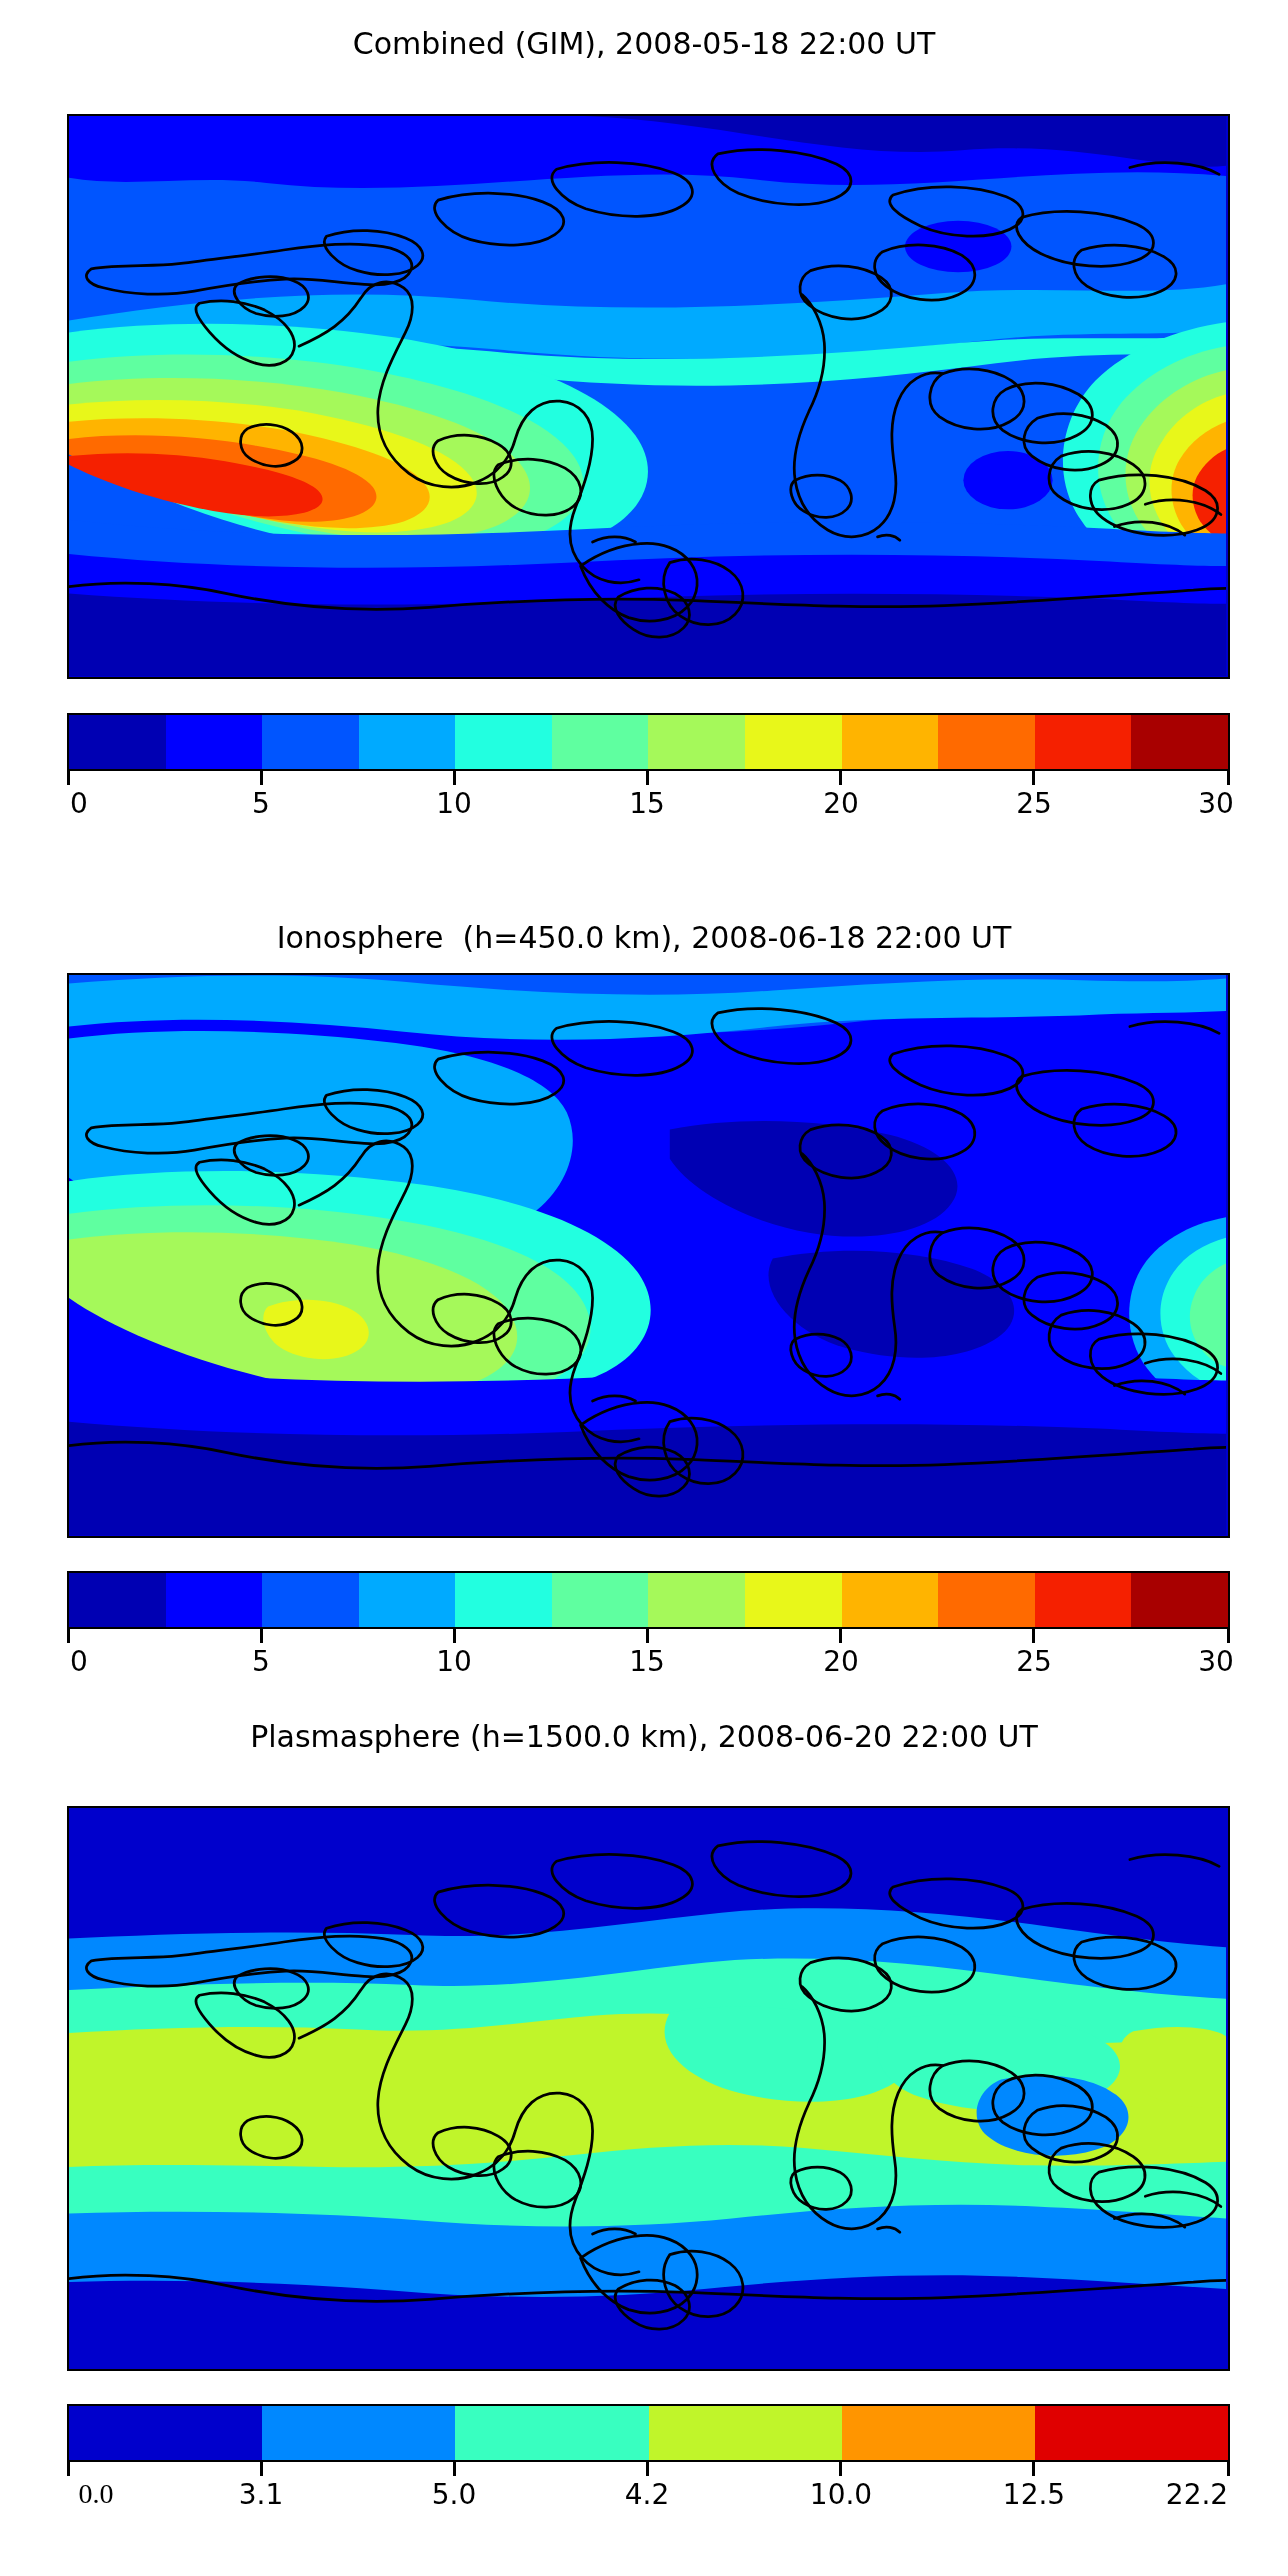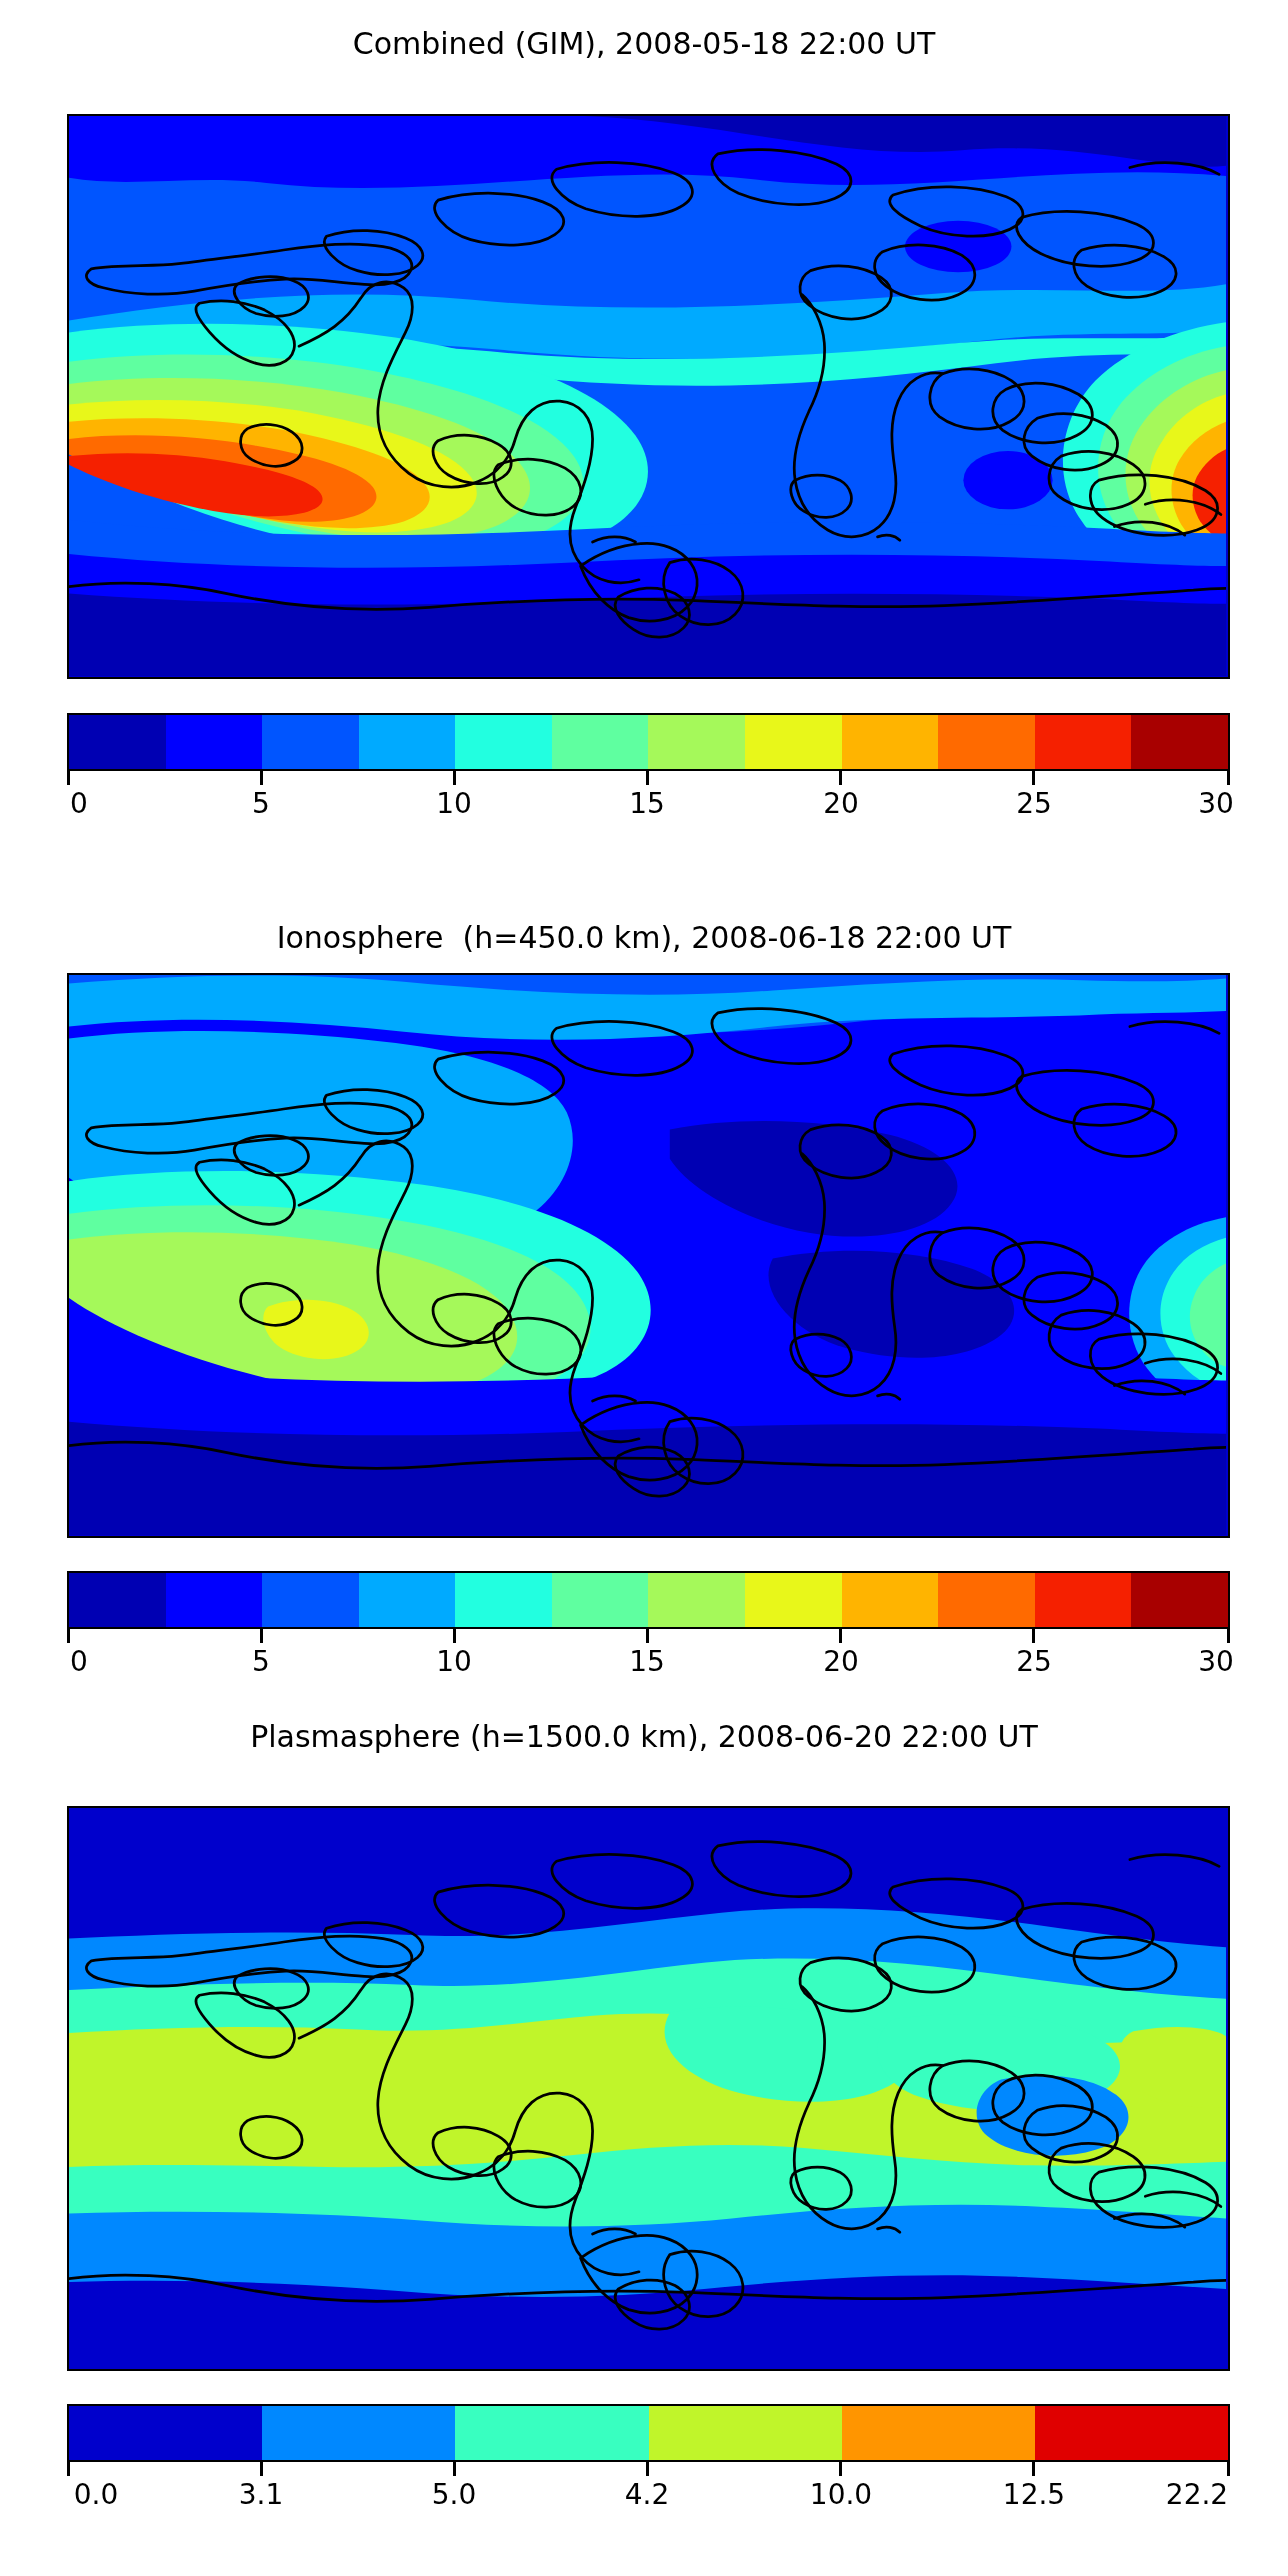--- a/index.html
+++ b/index.html
@@ -322,21 +322,21 @@
         <div class="band" style="background:#e00000"></div>
       </div>
       <div class="cbar-axis" style="top:58px;height:53px;">
         <div class="ctick" style="left:0px;"></div>
         <div class="ctick" style="left:193px;"></div>
         <div class="ctick" style="left:386px;"></div>
         <div class="ctick" style="left:579px;"></div>
         <div class="ctick" style="left:772px;"></div>
         <div class="ctick" style="left:965px;"></div>
         <div class="ctick" style="left:1160px;"></div>
-        <div class="clabel" style="left:29px;">0.0</div>
+        <div class="clabel" style="left:29px;font-family:Liberation Serif, serif;">0.0</div>
         <div class="clabel" style="left:194px;">3.1</div>
         <div class="clabel" style="left:387px;">5.0</div>
         <div class="clabel" style="left:580px;">4.2</div>
         <div class="clabel" style="left:774px;">10.0</div>
         <div class="clabel" style="left:967px;">12.5</div>
         <div class="clabel" style="left:1130px;">22.2</div>
       </div>
     </div>
   </div>
 

